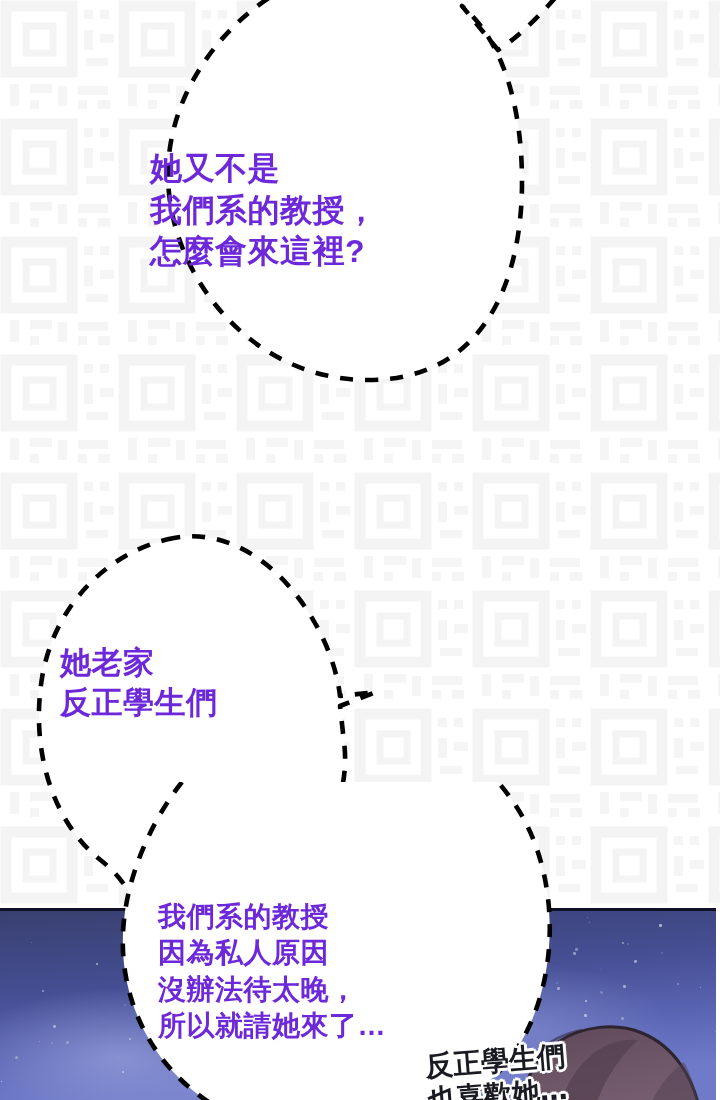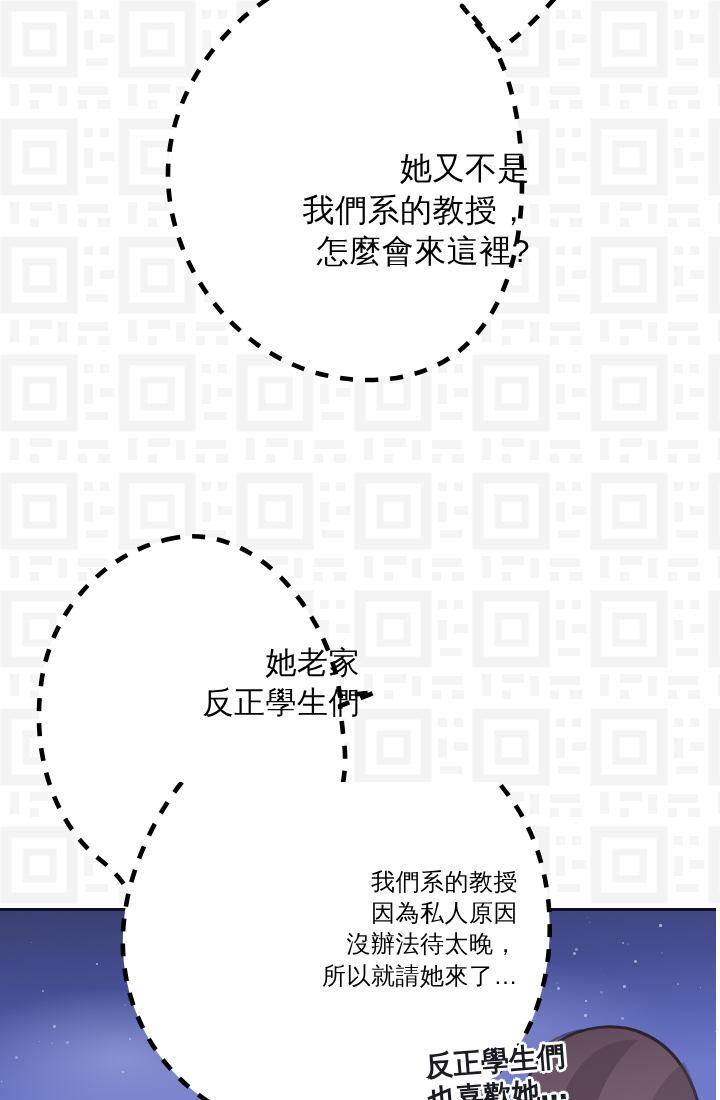--- a/index.html
+++ b/index.html
@@ -71,46 +71,46 @@
   
   .bubble-svg {
     position: absolute;
     z-index: 4;
     pointer-events: none;
   }
 
   .bubble-text {
     position: absolute;
     z-index: 5;
-    text-align: right;
-    color: #000000;
+    text-align: left;
+    color: #6d28d9;
     font-family: "Liberation Sans", "DejaVu Sans", sans-serif;
-    font-weight: 400;
+    font-weight: 700;
     letter-spacing: 0.5px;
     white-space: pre-line;
     line-height: 1.30;
   }
 
   #bubble1-text {
     left: 150px;
     top: 148px;
     width: 380px;
     font-size: 32px;
   }
   #bubble2-text {
     left: 60px;
     top: 643px;
     width: 300px;
     font-size: 31px;
   }
   #bubble3-text {
     left: 158px;
-    top: 866px;
+    top: 899px;
     width: 360px;
-    font-size: 24px;
+    font-size: 28px;
   }
 
   
   #sfx-text {
     position: absolute;
     z-index: 6;
     left: 424px;
     top: 1050px;
     width: 300px;
     font-family: "DejaVu Sans", sans-serif;

